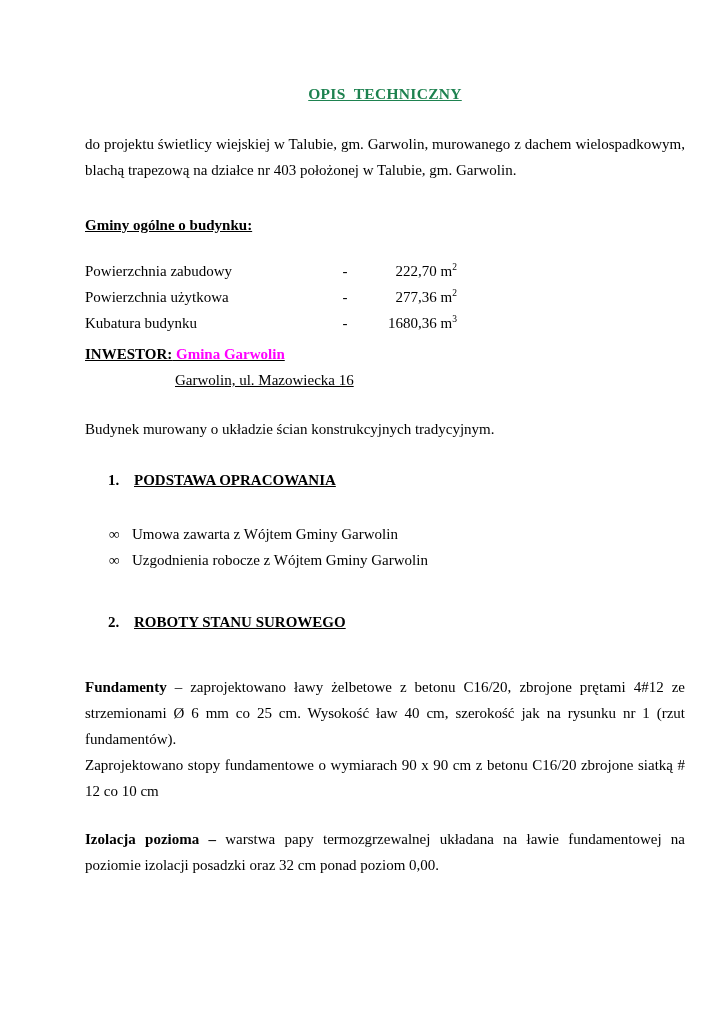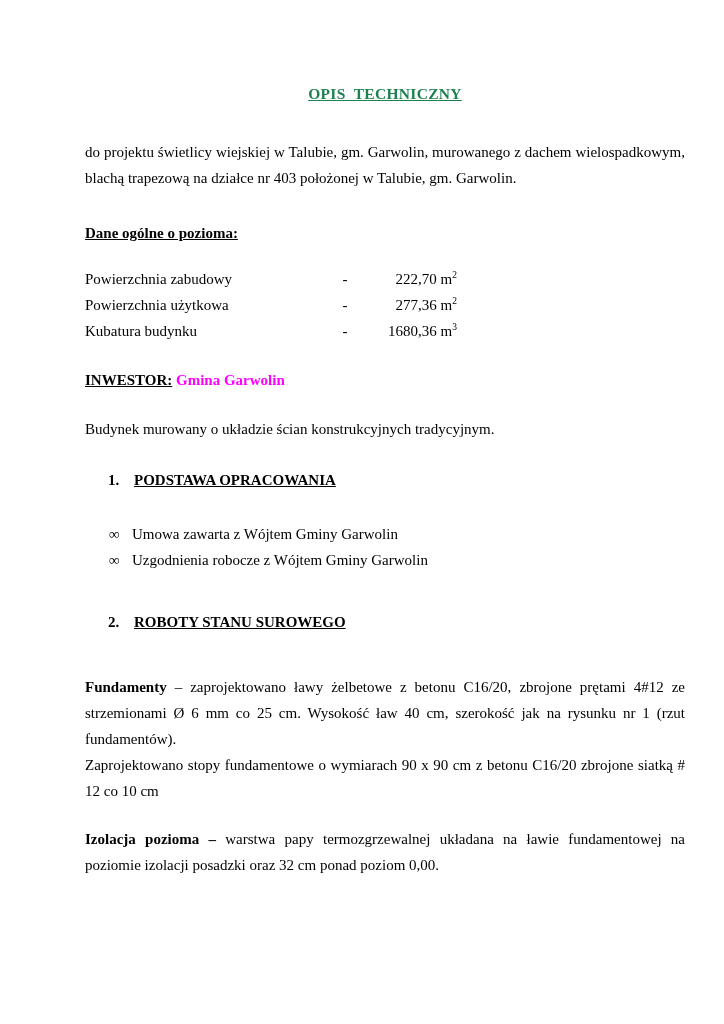--- a/index.html
+++ b/index.html
@@ -34,21 +34,21 @@
     margin-top:29px;
     font-weight:bold;
     text-decoration:underline;
   }
   .dane-rows{margin-top:20px;}
   .drow{display:flex;align-items:flex-end;}
   .drow .lbl{flex:0 0 250px;}
   .drow .dash{flex:0 0 20px;text-align:center;}
   .drow .val{flex:0 0 102px;text-align:right;white-space:nowrap;}
   .drow sup{font-size:9.5px;line-height:0;}
-  .investor-block{margin-top:23px;}
+  .investor-block{margin-top:5px;text-decoration:underline;}
   .inv-label{font-weight:bold;text-decoration:underline;}
   .inv-name{font-weight:bold;color:#FF00FF;}
   .inv-address{margin-left:90px;}
   .building-note{margin-top:23px;}
   .sect-heading{font-weight:bold;}
   .sect-heading .num{display:inline-block;width:26px;margin-left:23px;}
   .sect-heading .txt{text-decoration:underline;}
   .h1-heading{margin-top:25px;}
   .bullets{margin-top:28px;}
   .bullet-item{display:flex;}
@@ -60,23 +60,23 @@
   .izol-para{margin-top:22px;}
   .lead{font-weight:bold;}
 </style>
 </head>
 <body>
 
 <div class="page">
 
   <div class="title line">OPIS  TECHNICZNY</div>
 
-  <p class="intro line" style="margin:32px 0 0 0;">do projektu świetlicy wiejskiej w Talubie, gm. Garwolin, murowanego z dachem wielospadkowym, blachą trapezową na działce nr 403 położonej w Talubie, gm. Garwolin.</p>
+  <p class="intro line" style="margin:24px 0 0 0;">do projektu świetlicy wiejskiej w Talubie, gm. Garwolin, murowanego z dachem wielospadkowym, blachą trapezową na działce nr 403 położonej w Talubie, gm. Garwolin.</p>
 
-  <div class="dane-heading line">Dane ogólne o pozioma:</div>
+  <div class="dane-heading line">Gminy ogólne o budynku:</div>
 
   <div class="dane-rows">
     <div class="drow line">
       <span class="lbl">Powierzchnia zabudowy</span>
       <span class="dash">-</span>
       <span class="val"><span>222,70</span>&nbsp;<span>m</span><sup>2</sup></span>
     </div>
     <div class="drow line">
       <span class="lbl">Powierzchnia użytkowa</span>
       <span class="dash">-</span>
@@ -88,20 +88,21 @@
       <span class="val"><span>1680,36</span>&nbsp;<span>m</span><sup>3</sup></span>
     </div>
   </div>
 
   <div class="investor-block">
     <div class="line">
       <span class="inv-label">INWESTOR:</span>
       <span> </span>
       <span class="inv-name">Gmina Garwolin</span>
     </div>
+    <div class="line inv-address">Garwolin, ul. Mazowiecka 16</div>
   </div>
 
   <div class="building-note line">Budynek murowany o układzie ścian konstrukcyjnych tradycyjnym.</div>
 
   <div class="sect-heading h1-heading line">
     <span class="num">1.</span><span class="txt">PODSTAWA OPRACOWANIA</span>
   </div>
 
   <div class="bullets">
     <div class="bullet-item line">

